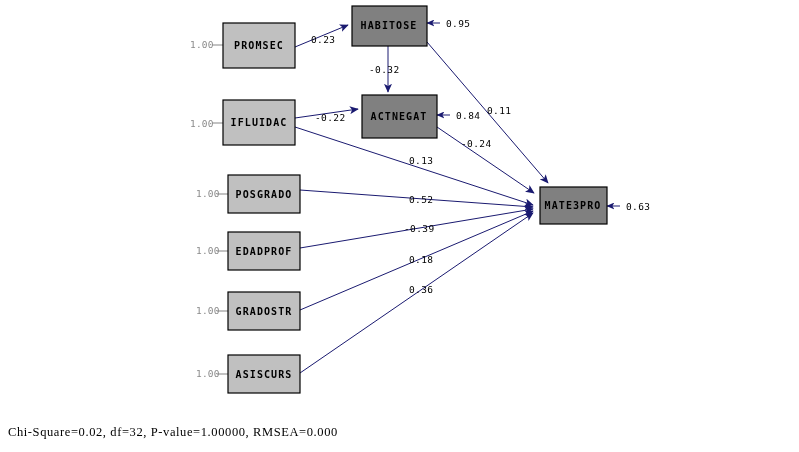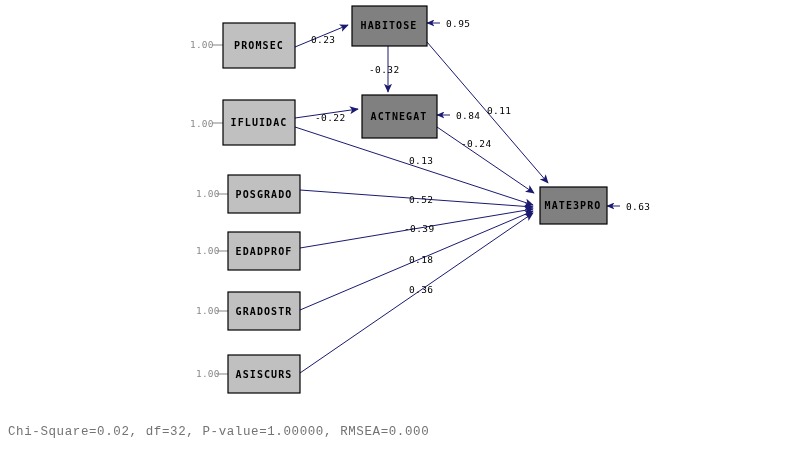--- a/index.html
+++ b/index.html
@@ -62,23 +62,23 @@
   .var-label {
     font-family: "DejaVu Sans Mono", "Liberation Mono", monospace;
     font-size: 9.5px;
     fill: #8a8a8a;
     letter-spacing: 0.2px;
   }
   #fit-stats {
     position: absolute;
     left: 8px;
     top: 425px;
-    font-family: Liberation Mono, monospace;
+    font-family: Liberation Serif, serif;
     font-size: 12.5px;
-    color: #737373;
+    color: #000000;
     letter-spacing: 0.6px;
     white-space: pre;
   }
 </style>
 </head>
 <body>
 
 <div id="diagram-root">
 
   <svg id="sem-svg" viewBox="0 0 799 452">

